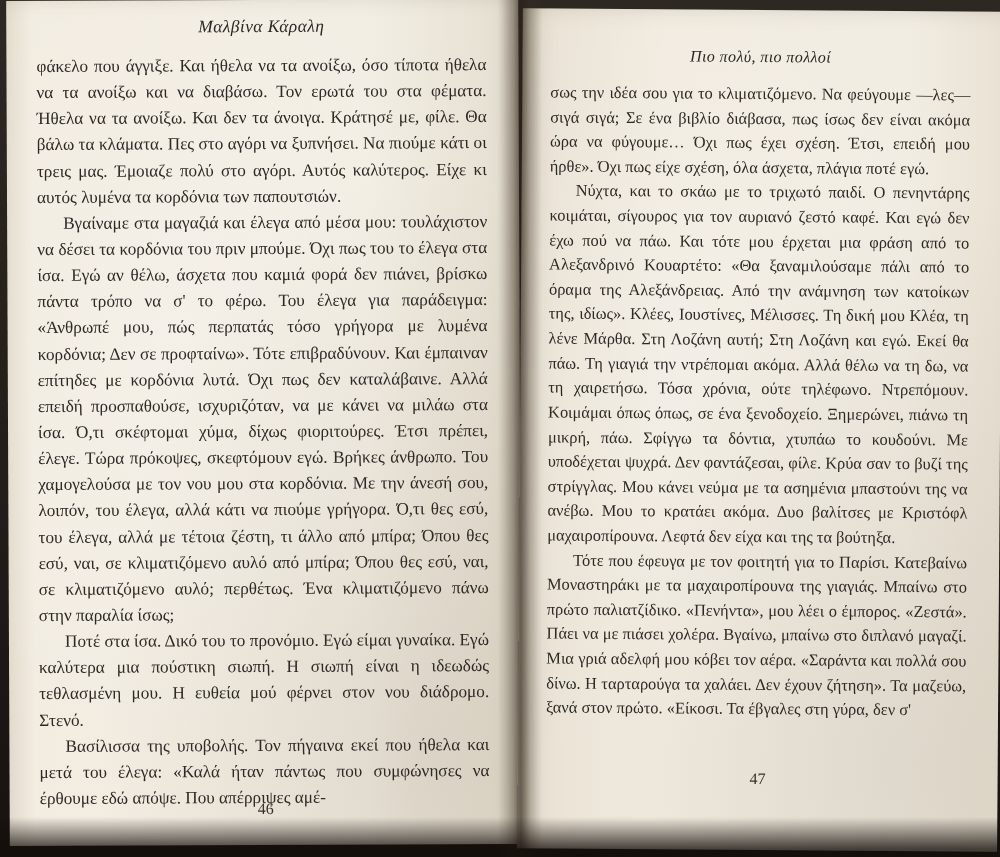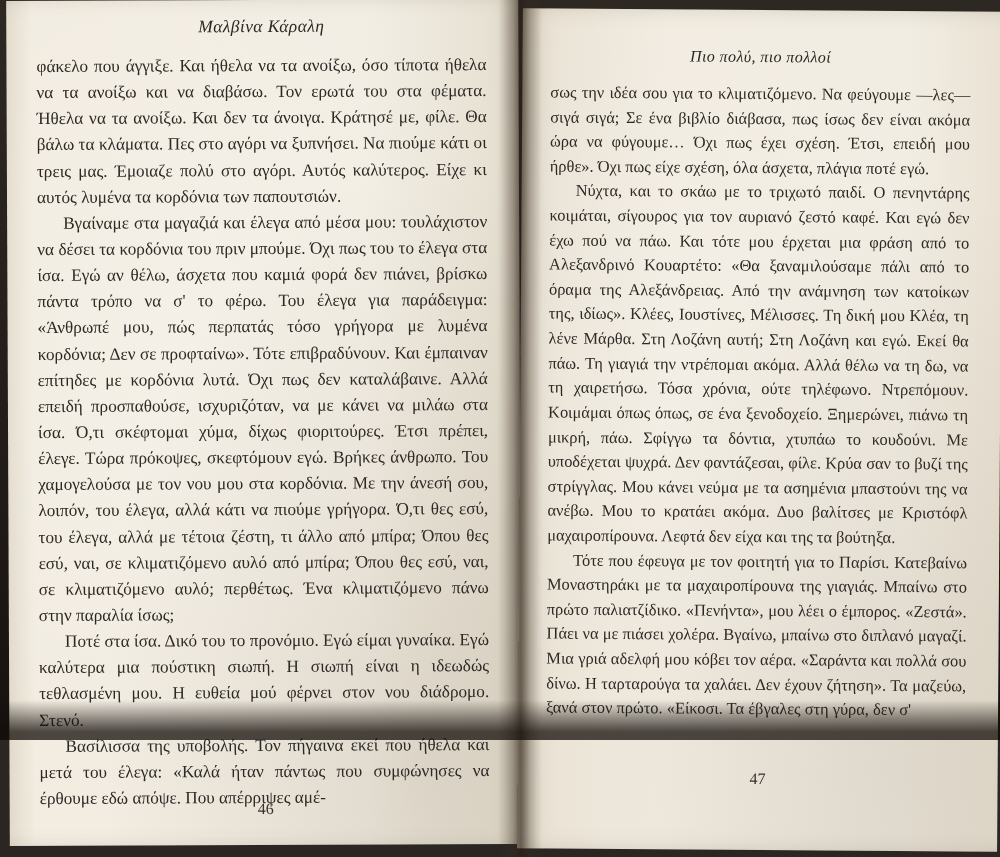--- a/index.html
+++ b/index.html
@@ -10,21 +10,21 @@
   body {
     width: 1000px;
     height: 857px;
     overflow: hidden;
     font-family: "Liberation Serif", serif;
   }
 
   #book {
     position: relative;
     width: 1000px;
-    height: 740px;
+    height: 857px;
     background: #241f1c;
   }
 
   
   .table-bg {
     position: absolute;
     inset: 0;
     background: linear-gradient(180deg, #2e2823 0%, #221d1a 60%, #17120f 100%);
   }
 

